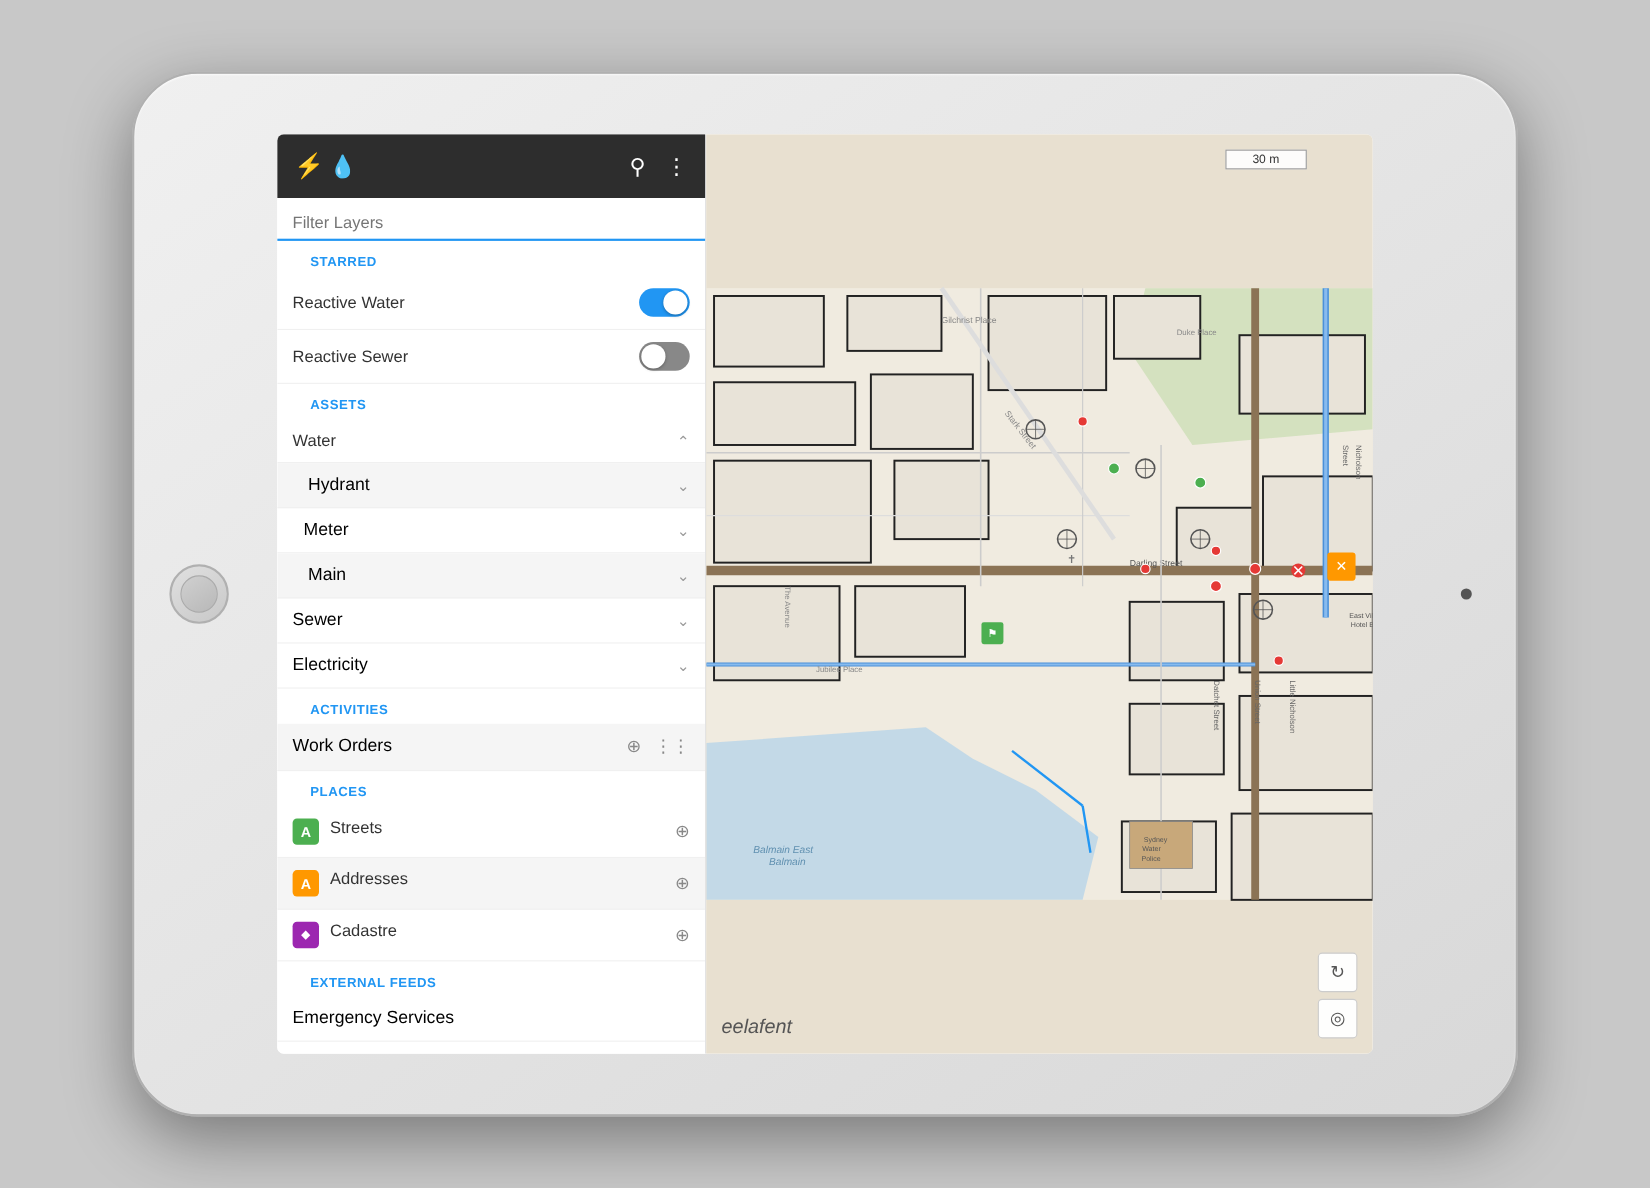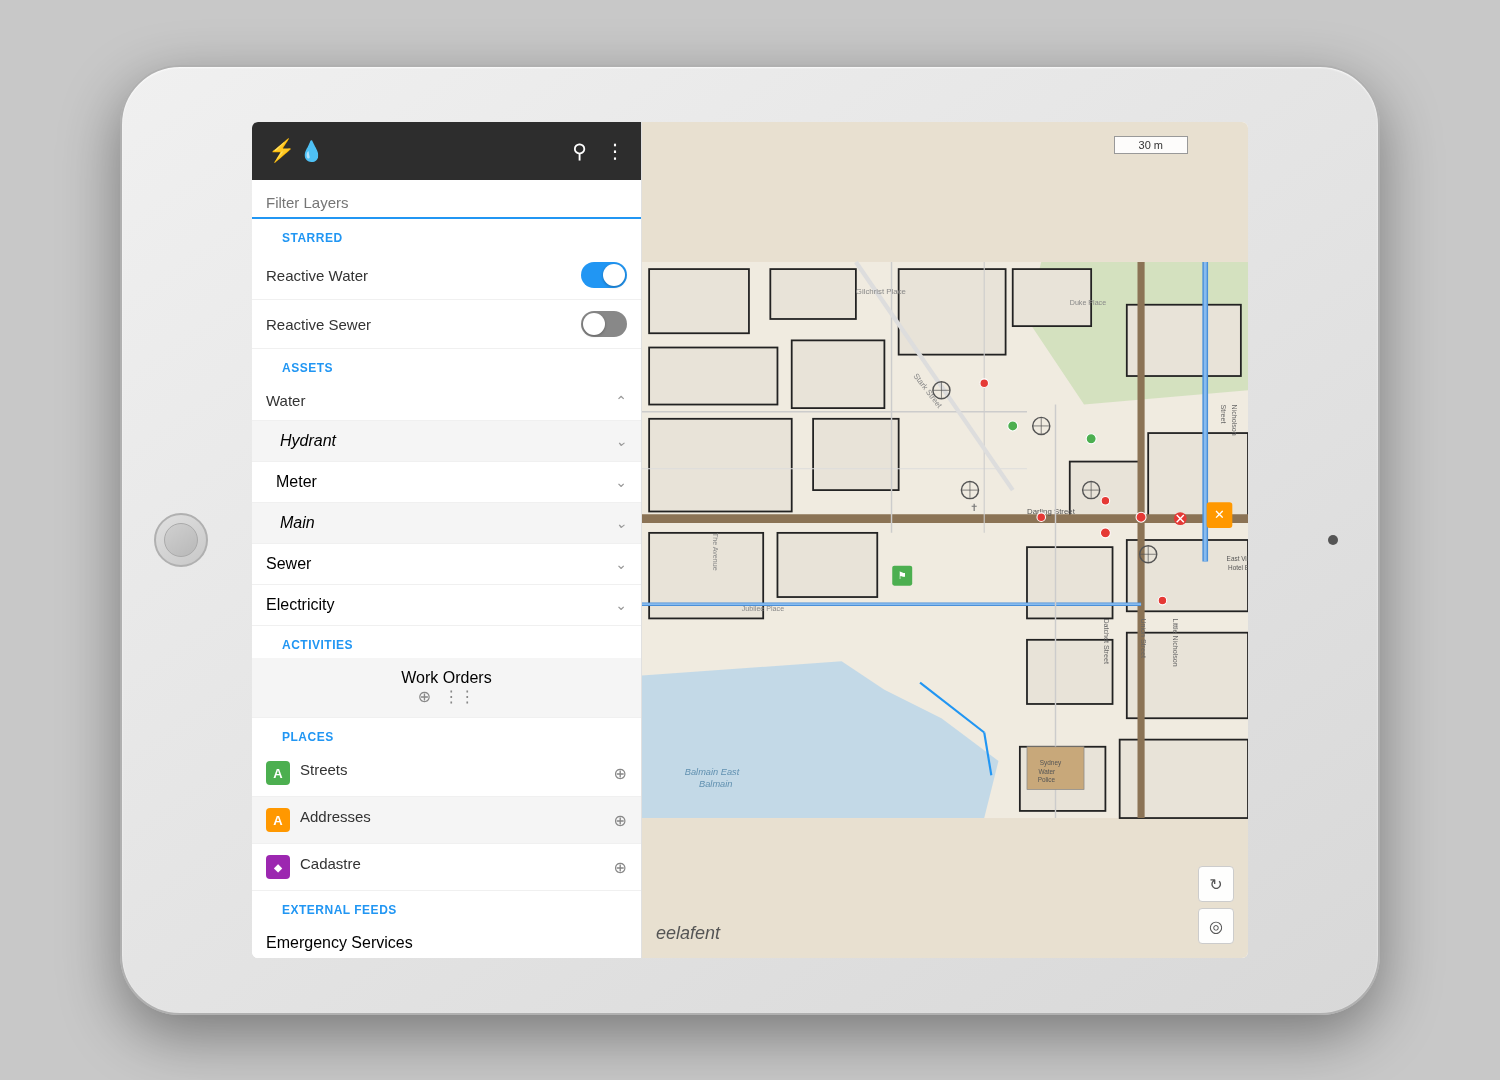--- a/index.html
+++ b/index.html
@@ -202,21 +202,20 @@
     
     .chevron {
       font-size: 14px;
       color: #999;
     }
 
     
     .list-item.indented {
       padding-left: 28px;
       background: #f5f5f5;
-      font-style: italic;
     }
 
     
     .badge-icon {
       width: 24px;
       height: 24px;
       border-radius: 4px;
       display: flex;
       align-items: center;
       justify-content: center;
@@ -380,21 +379,21 @@
           <span class="chevron">⌄</span>
         </div>
 
         <div class="list-item">
           <span>Electricity</span>
           <span class="chevron">⌄</span>
         </div>
 
         <div class="section-label">ACTIVITIES</div>
 
-        <div class="list-item" style="background:#f5f5f5;flex-direction:column;">
+        <div class="list-item" style="background:#f5f5f5;">
           <span>Work Orders</span>
           <div class="action-icons">
             <span class="action-icon">⊕</span>
             <span class="action-icon">⋮⋮</span>
           </div>
         </div>
 
         <div class="section-label">PLACES</div>
 
         <div class="list-item">

